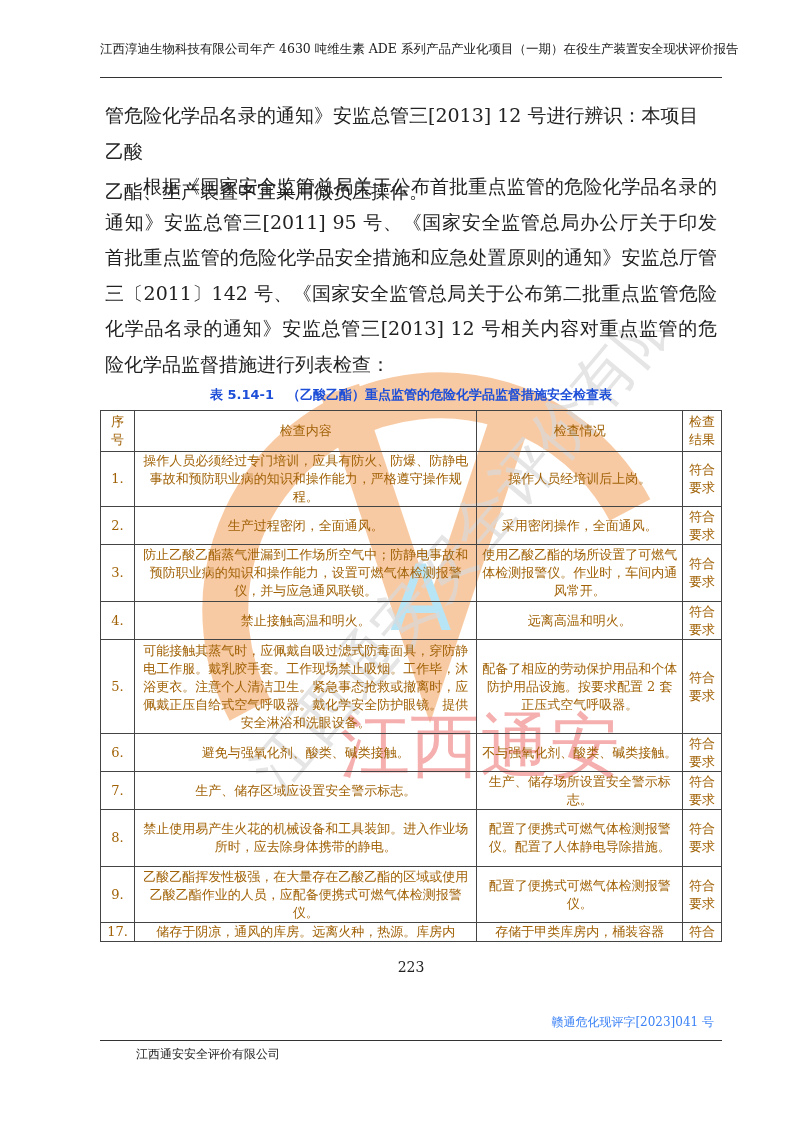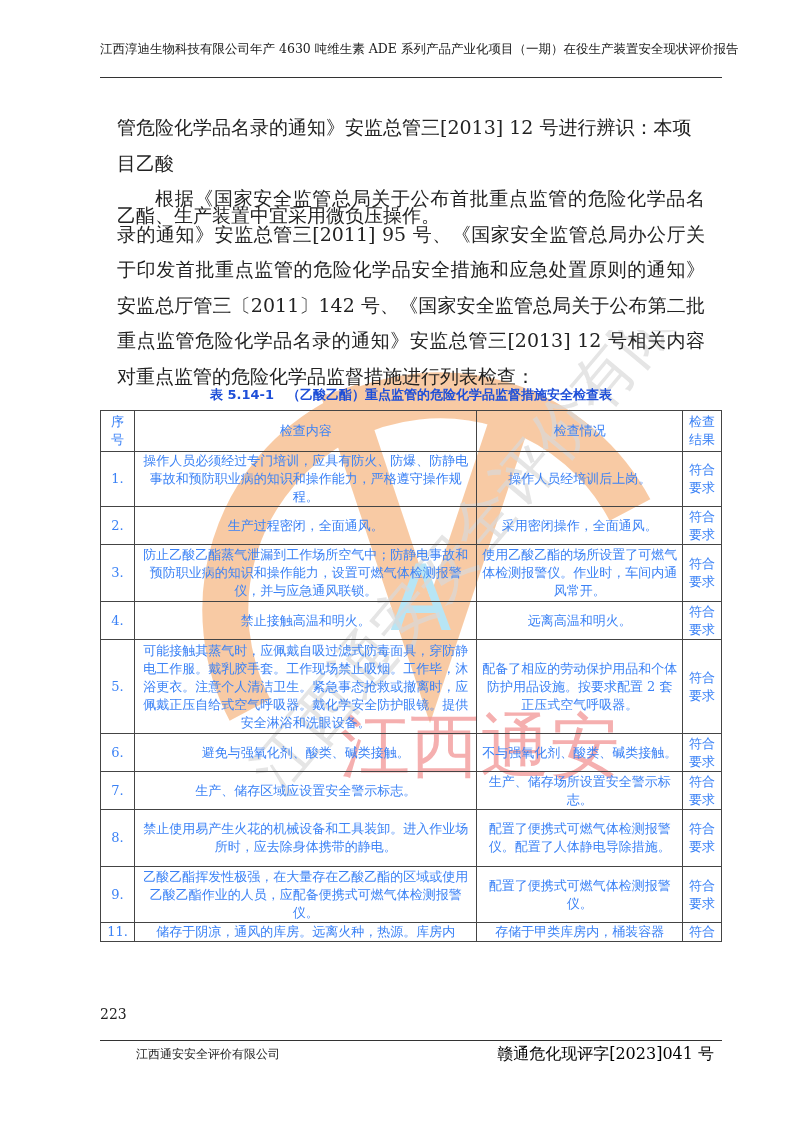--- a/index.html
+++ b/index.html
@@ -4,37 +4,37 @@
 <style>
   html, body { margin: 0; padding: 0; background: #ffffff; }
   body { width: 800px; height: 1131px; position: relative; overflow: hidden;
          font-family: "DejaVu Serif", "Liberation Serif", serif; color: #222; }
   .header { position: absolute; left: 100px; top: 41px; width: 620px; text-align: center;
             font-size: 12.5px; letter-spacing: 0px; white-space: nowrap; color: #1a1a1a; }
   .header-rule { position: absolute; left: 100px; top: 77px; width: 622px; height: 0;
                  border-top: 1.5px solid #333; }
   .para { position: absolute; left: 100px; width: 622px; font-size: 19px; line-height: 35.5px;
           color: #222; }
-  .para p { margin: 17px; }
+  .para p { margin: 5px; }
   .indent { text-indent: 38px; }
   .caption { position: absolute; left: 100px; top: 386px; width: 622px; text-align: center;
              font-family: "DejaVu Sans", "Liberation Sans", sans-serif; font-weight: bold;
              font-size: 13px; color: #1d4ed8; white-space: nowrap; }
   table.check { position: absolute; left: 100px; top: 410px; width: 622px;
-                border-collapse: collapse; font-size: 13px; line-height: 18px; color: #3b82f6; padding-left: 47px; }
+                border-collapse: collapse; font-size: 13px; line-height: 18px; color: #a16207; padding-left: 47px; }
   table.check th, table.check td { border: 1px solid #444; padding: 0 4px; text-align: center;
                 vertical-align: middle; font-weight: normal; }
   table.check th { height: 40px; }
   col.c1 { width: 34px; } col.c2 { width: 343px; } col.c3 { width: 206px; } col.c4 { width: 39px; }
   td.num { text-align: left; padding-left: 6px; }
-  .pageno { position: absolute; left: 100px; top: 1006px; width: 622px; 
+  .pageno { position: absolute; left: 100px; top: 959px; width: 622px; text-align: center;
             font-size: 14px; color: #222; }
   .footer-rule { position: absolute; left: 100px; top: 1040px; width: 622px; border-top: 1.5px solid #333; }
   .footer-left { position: absolute; left: 136px; top: 1046px; font-size: 12px; color: #222; }
-  .footer-right { position: absolute; right: 86px; top: 1044px; font-size: 16px; color: #000000; }
+  .footer-right { position: absolute; right: 86px; top: 1014px; font-size: 12px; color: #3b82f6; }
   .wm { position: absolute; pointer-events: none; }
 </style>
 </head>
 <body>
 
 <svg class="wm" style="left:160px;top:330px;opacity:0.55" width="560" height="520" viewBox="0 0 560 520">
   <path d="M 90 380 A 200 200 0 0 1 470 180" fill="none" stroke="#f4a05a" stroke-width="46"></path>
   <path d="M 180 60 L 270 330 L 360 60" fill="none" stroke="#f4a05a" stroke-width="40"></path>
   <text x="230" y="300" font-size="90" fill="#7ed0ee" font-family="DejaVu Sans, sans-serif">A</text>
   <text x="180" y="440" font-size="70" fill="#e84a4a" font-family="DejaVu Sans, sans-serif" opacity="0.8">江西通安</text>
@@ -121,21 +121,21 @@
       <td>配置了便携式可燃气体检测报警仪。配置了人体静电导除措施。</td>
       <td>符合要求</td>
     </tr>
     <tr style="height:56px">
       <td class="num">9.</td>
       <td>乙酸乙酯挥发性极强，在大量存在乙酸乙酯的区域或使用乙酸乙酯作业的人员，应配备便携式可燃气体检测报警仪。</td>
       <td>配置了便携式可燃气体检测报警仪。</td>
       <td>符合要求</td>
     </tr>
     <tr style="height:18px">
-      <td class="num">11.</td>
+      <td class="num">17.</td>
       <td>储存于阴凉，通风的库房。远离火种，热源。库房内</td>
       <td>存储于甲类库房内，桶装容器</td>
       <td>符合</td>
     </tr>
   </tbody>
 </table>
 
 <div class="pageno">223</div>
 <div class="footer-rule"></div>
 <div class="footer-left">江西通安安全评价有限公司</div>

